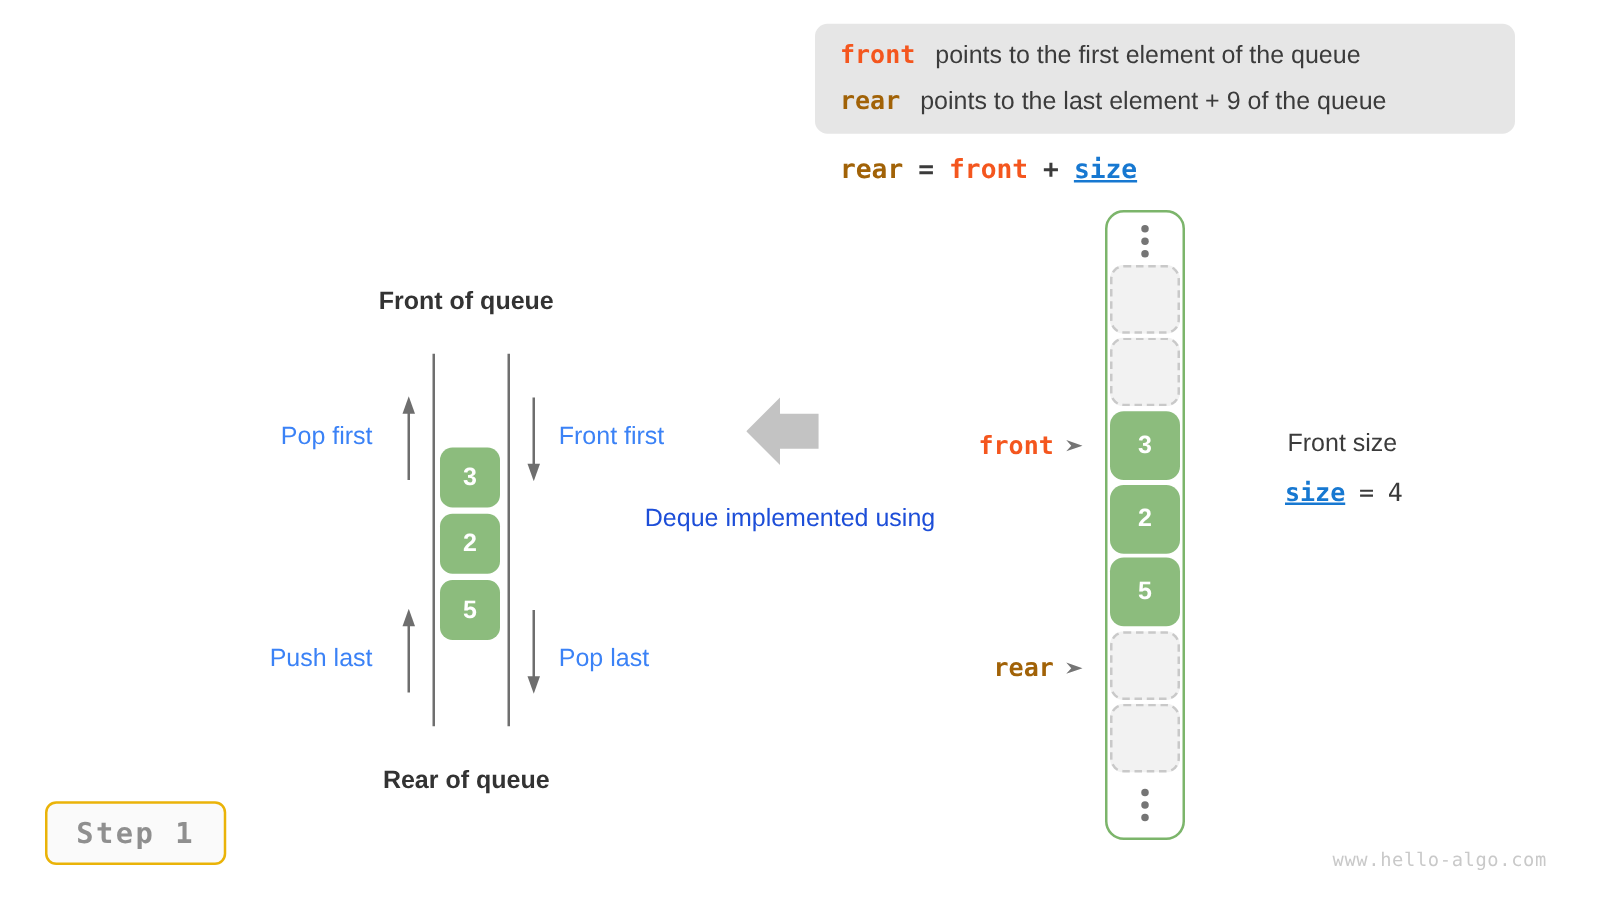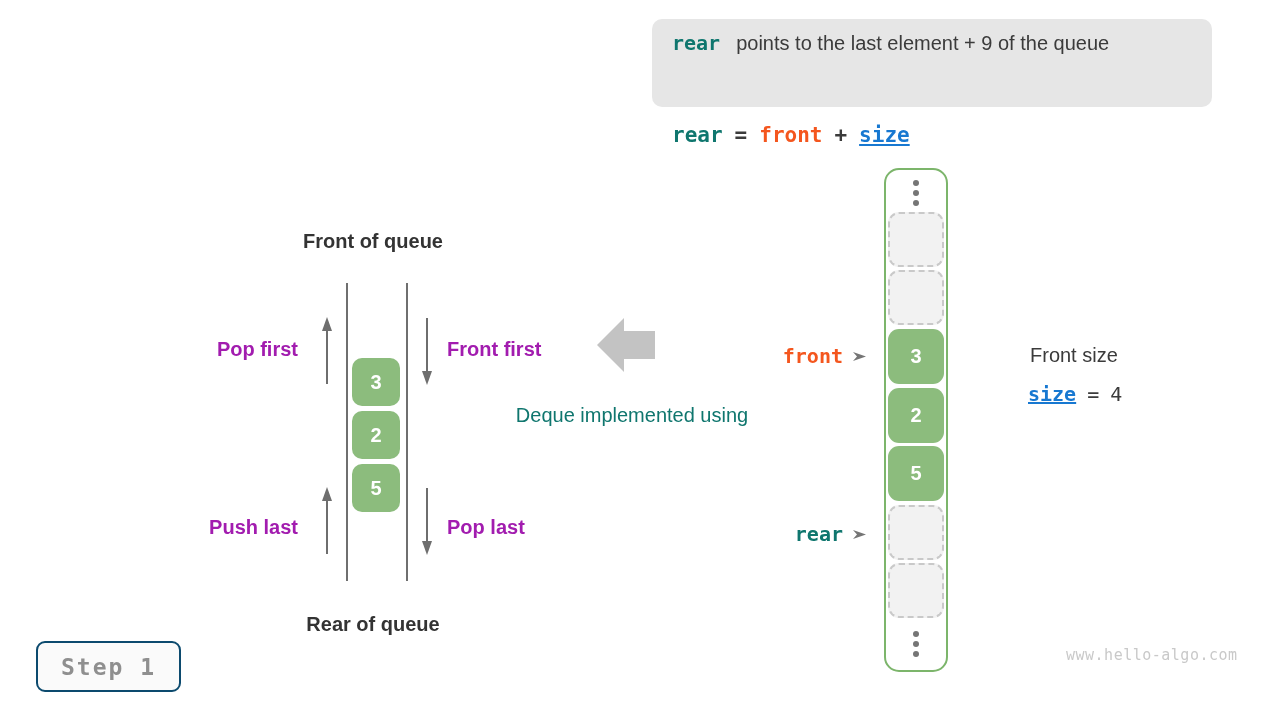--- a/index.html
+++ b/index.html
@@ -3,74 +3,77 @@
 <meta charset="utf-8">
 <style>
   html,body{margin:0;padding:0;background:#fff;}
   #canvas{position:relative;width:1280px;height:720px;background:#ffffff;overflow:hidden;
           font-family:"Liberation Sans",sans-serif;color:#3b3b3b;}
   .mono{font-family:"DejaVu Sans Mono",monospace;}
   .abs{position:absolute;}
 
   
   .c-orange{color:#f4561e;}
-  .c-teal{color:#0f766e;}
+  .c-teal{color:#a16207;}
   .c-blue{color:#1778d1;text-decoration:underline;}
   .c-dark{color:#3b3b3b;}
 
   
   .info-box{left:652px;top:19px;width:560px;height:88px;background:#e6e6e6;border-radius:10px;
             padding:6px 0 0 20px;box-sizing:border-box;}
   .info-line{height:37px;line-height:37px;font-size:20px;color:#3b3b3b;white-space:nowrap;}
   .info-line .kw{font-weight:700;font-size:20px;margin-right:16px;}
 
   
   .equation{left:672px;top:121px;display:flex;gap:12px;font-size:21px;font-weight:700;line-height:28px;}
 
   
   .big-label{width:200px;text-align:center;font-size:20px;font-weight:700;color:#333;}
   .wall{width:2px;background:#6f6f6f;}
   .lq-cell{left:352px;width:48px;height:48px;border-radius:10px;background:#8cbc7d;
            color:#fff;font-size:20px;font-weight:700;display:flex;align-items:center;justify-content:center;}
-  .op-label{font-size:20px;font-weight:700;color:#a21caf;line-height:26px;}
+  .op-label{font-size:20px;font-weight:400;color:#3b82f6;line-height:26px;}
 
   
-  .caption{left:492px;top:401px;width:280px;text-align:center;font-size:20px;line-height:28px;color:#0f766e;}
+  .caption{left:492px;top:401px;width:280px;text-align:center;font-size:20px;line-height:28px;color:#1d4ed8;}
 
   
   .array-box{left:884px;top:168px;width:64px;height:504px;border:2px solid #7cb56b;border-radius:15px;
              background:#fff;box-sizing:border-box;}
   .cell{left:888px;width:56px;height:55px;border-radius:11px;box-sizing:border-box;
         display:flex;align-items:center;justify-content:center;font-size:20px;font-weight:700;}
   .cell.empty{background:#f2f2f2;border:2px dashed #c9c9c9;}
   .cell.filled{background:#8cbc7d;color:#ffffff;}
   .dots{display:flex;flex-direction:column;gap:4px;align-items:center;}
   .dot{width:6px;height:6px;border-radius:50%;background:#757575;}
 
   .pointer-row{left:718px;width:150px;display:flex;justify-content:flex-end;align-items:center;gap:8px;
                font-size:20px;font-weight:700;line-height:26px;}
 
   
   .qsize-label{left:1030px;top:344px;font-size:20px;color:#3b3b3b;}
   .qsize-line{left:1028px;top:380px;display:flex;gap:11px;font-size:20px;line-height:28px;}
   .qsize-line .var{font-weight:700;}
 
   
-  .step-btn{left:36px;top:641px;width:145px;height:51px;border:2px solid #0c4a6e;border-radius:9px;
+  .step-btn{left:36px;top:641px;width:145px;height:51px;border:2px solid #eab308;border-radius:9px;
             background:#fafafa;box-sizing:border-box;display:flex;align-items:center;justify-content:center;
             font-size:23px;font-weight:700;color:#8f8f8f;letter-spacing:2px;}
 
-  .watermark{left:1066px;top:646px;font-size:15px;color:#c9c9c9;letter-spacing:0.5px;}
+  .watermark{left:1066px;top:679px;font-size:15px;color:#c9c9c9;letter-spacing:0.5px;}
 </style>
 </head>
 <body>
 
 <div id="canvas">
 
   <div class="abs info-box">
+    <div class="info-line">
+      <span class="kw mono c-orange">front</span><span>points to the first element of the queue</span>
+    </div>
     <div class="info-line">
       <span class="kw mono c-teal">rear</span><span>points to the last element + 9 of the queue</span>
     </div>
   </div>
 
   <div class="abs equation mono">
     <span class="c-teal">rear</span>
     <span class="c-dark">=</span>
     <span class="c-orange">front</span>
     <span class="c-dark">+</span>

